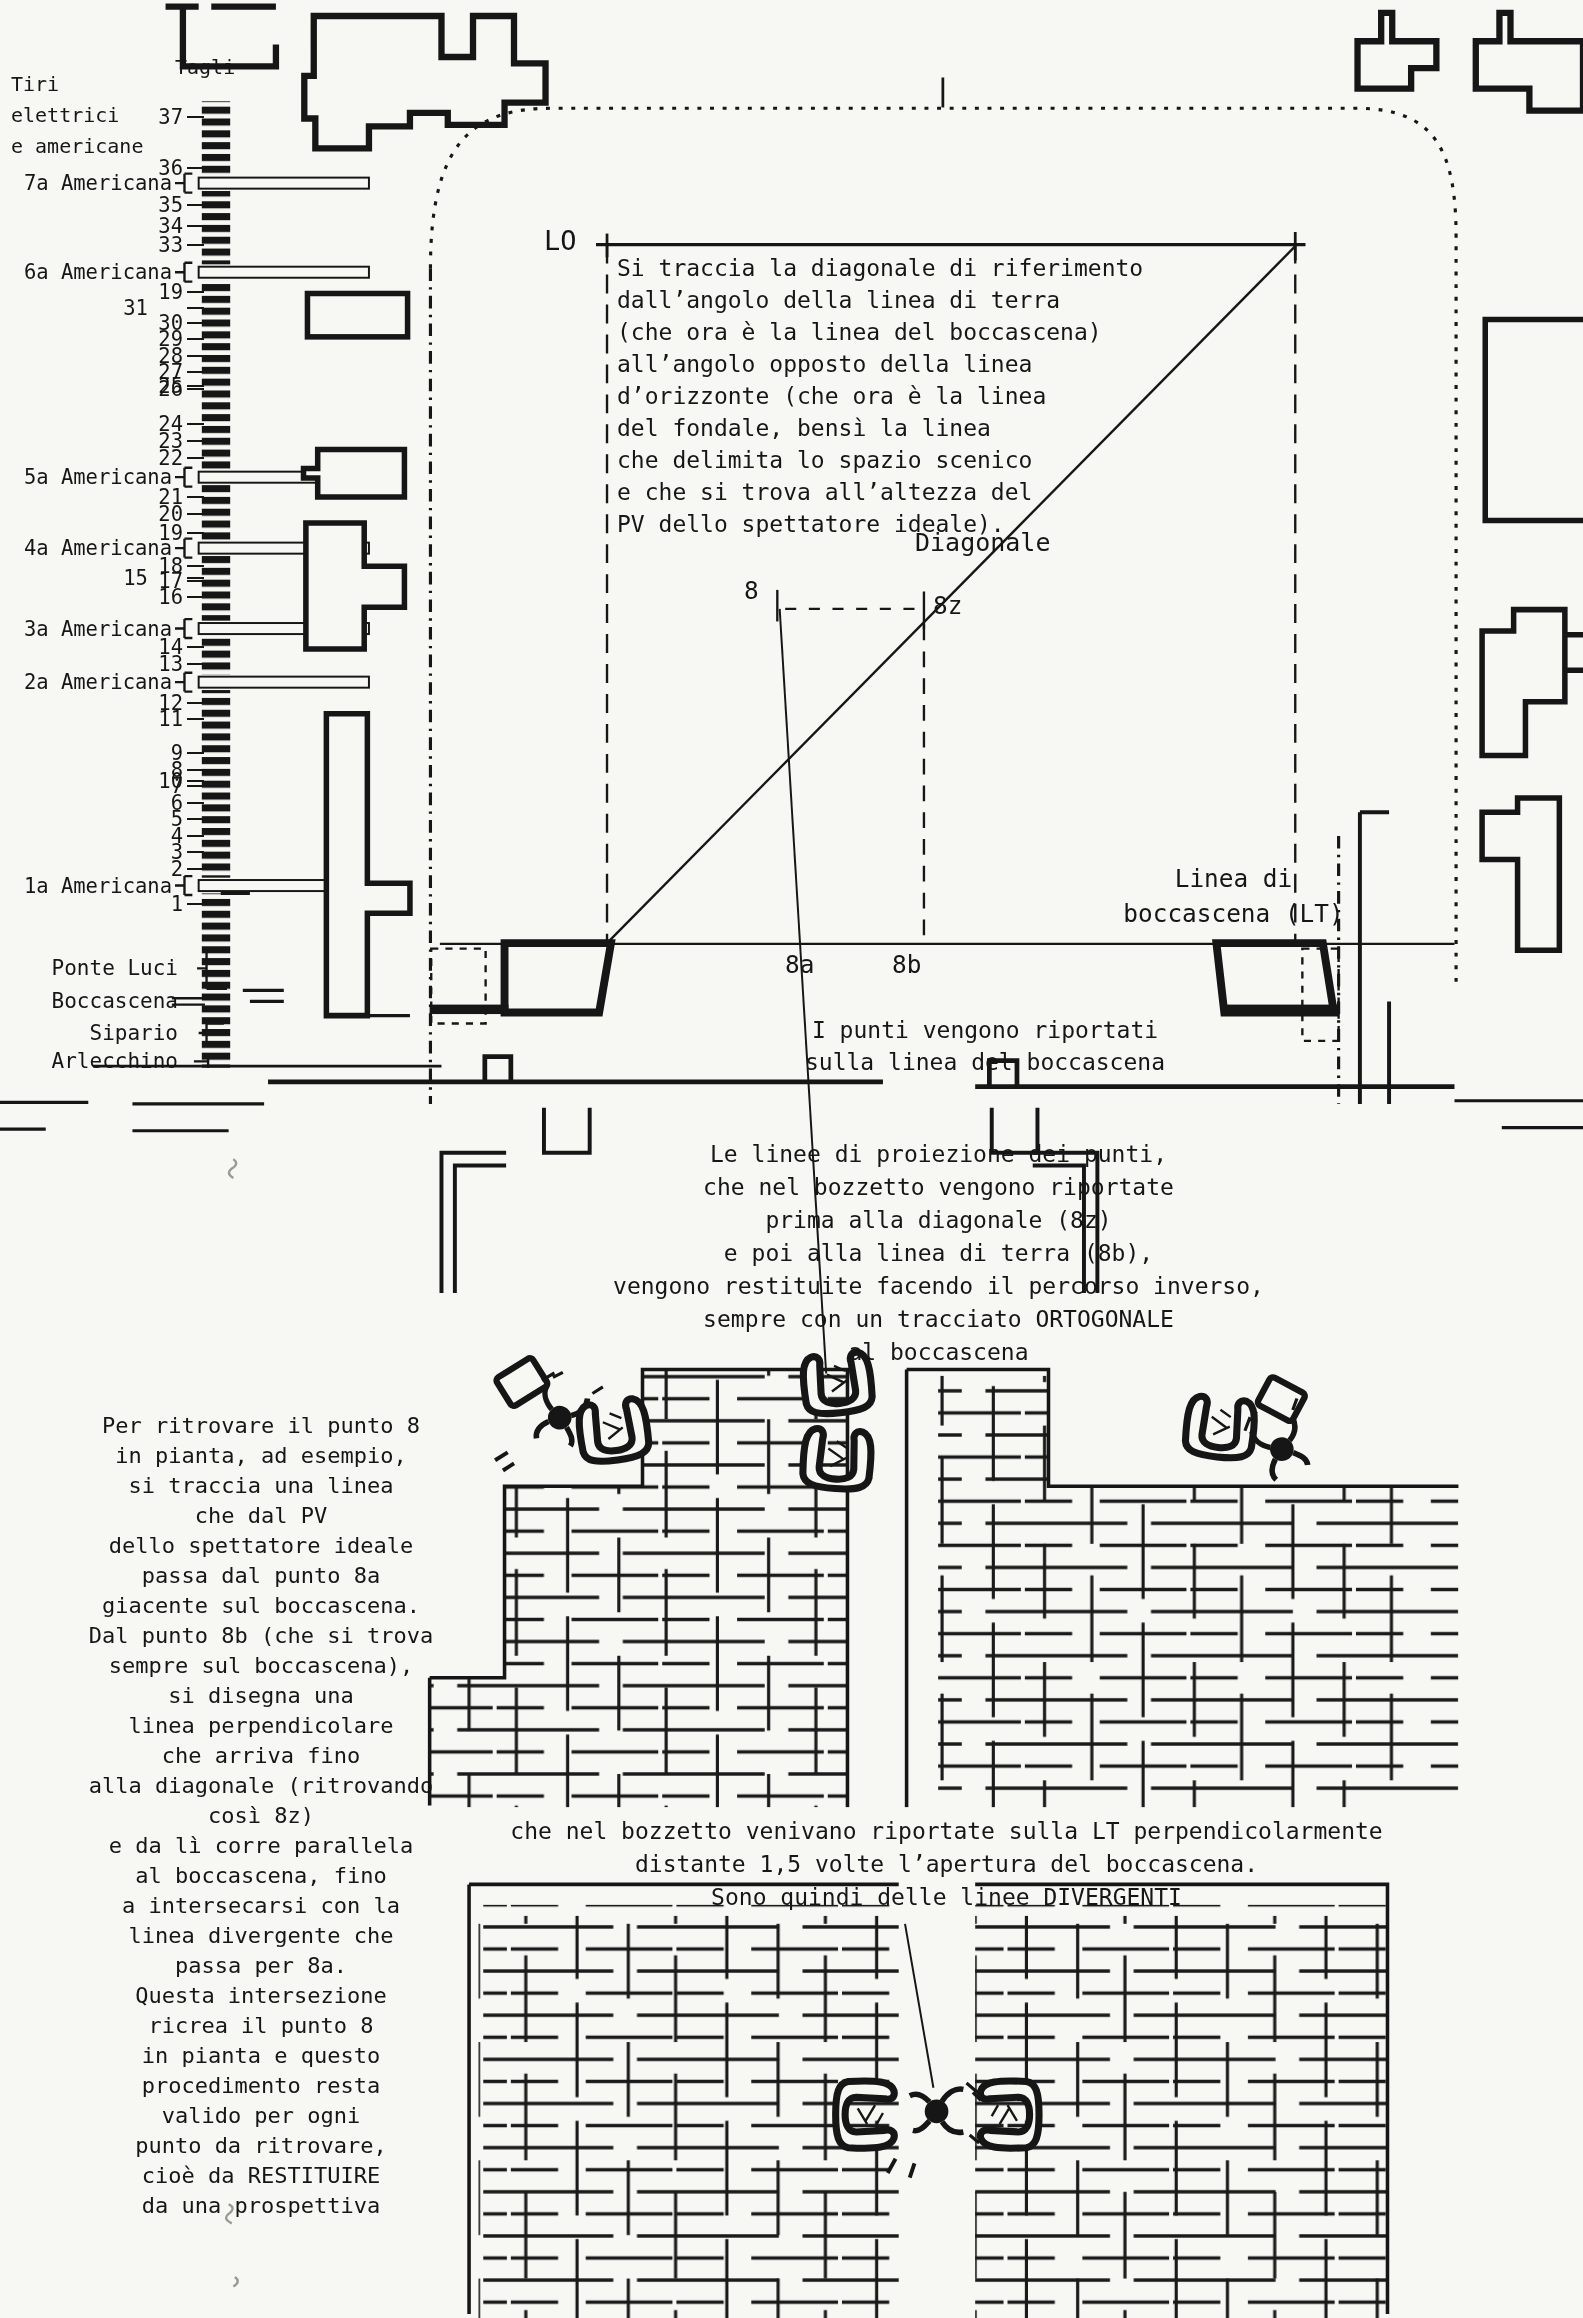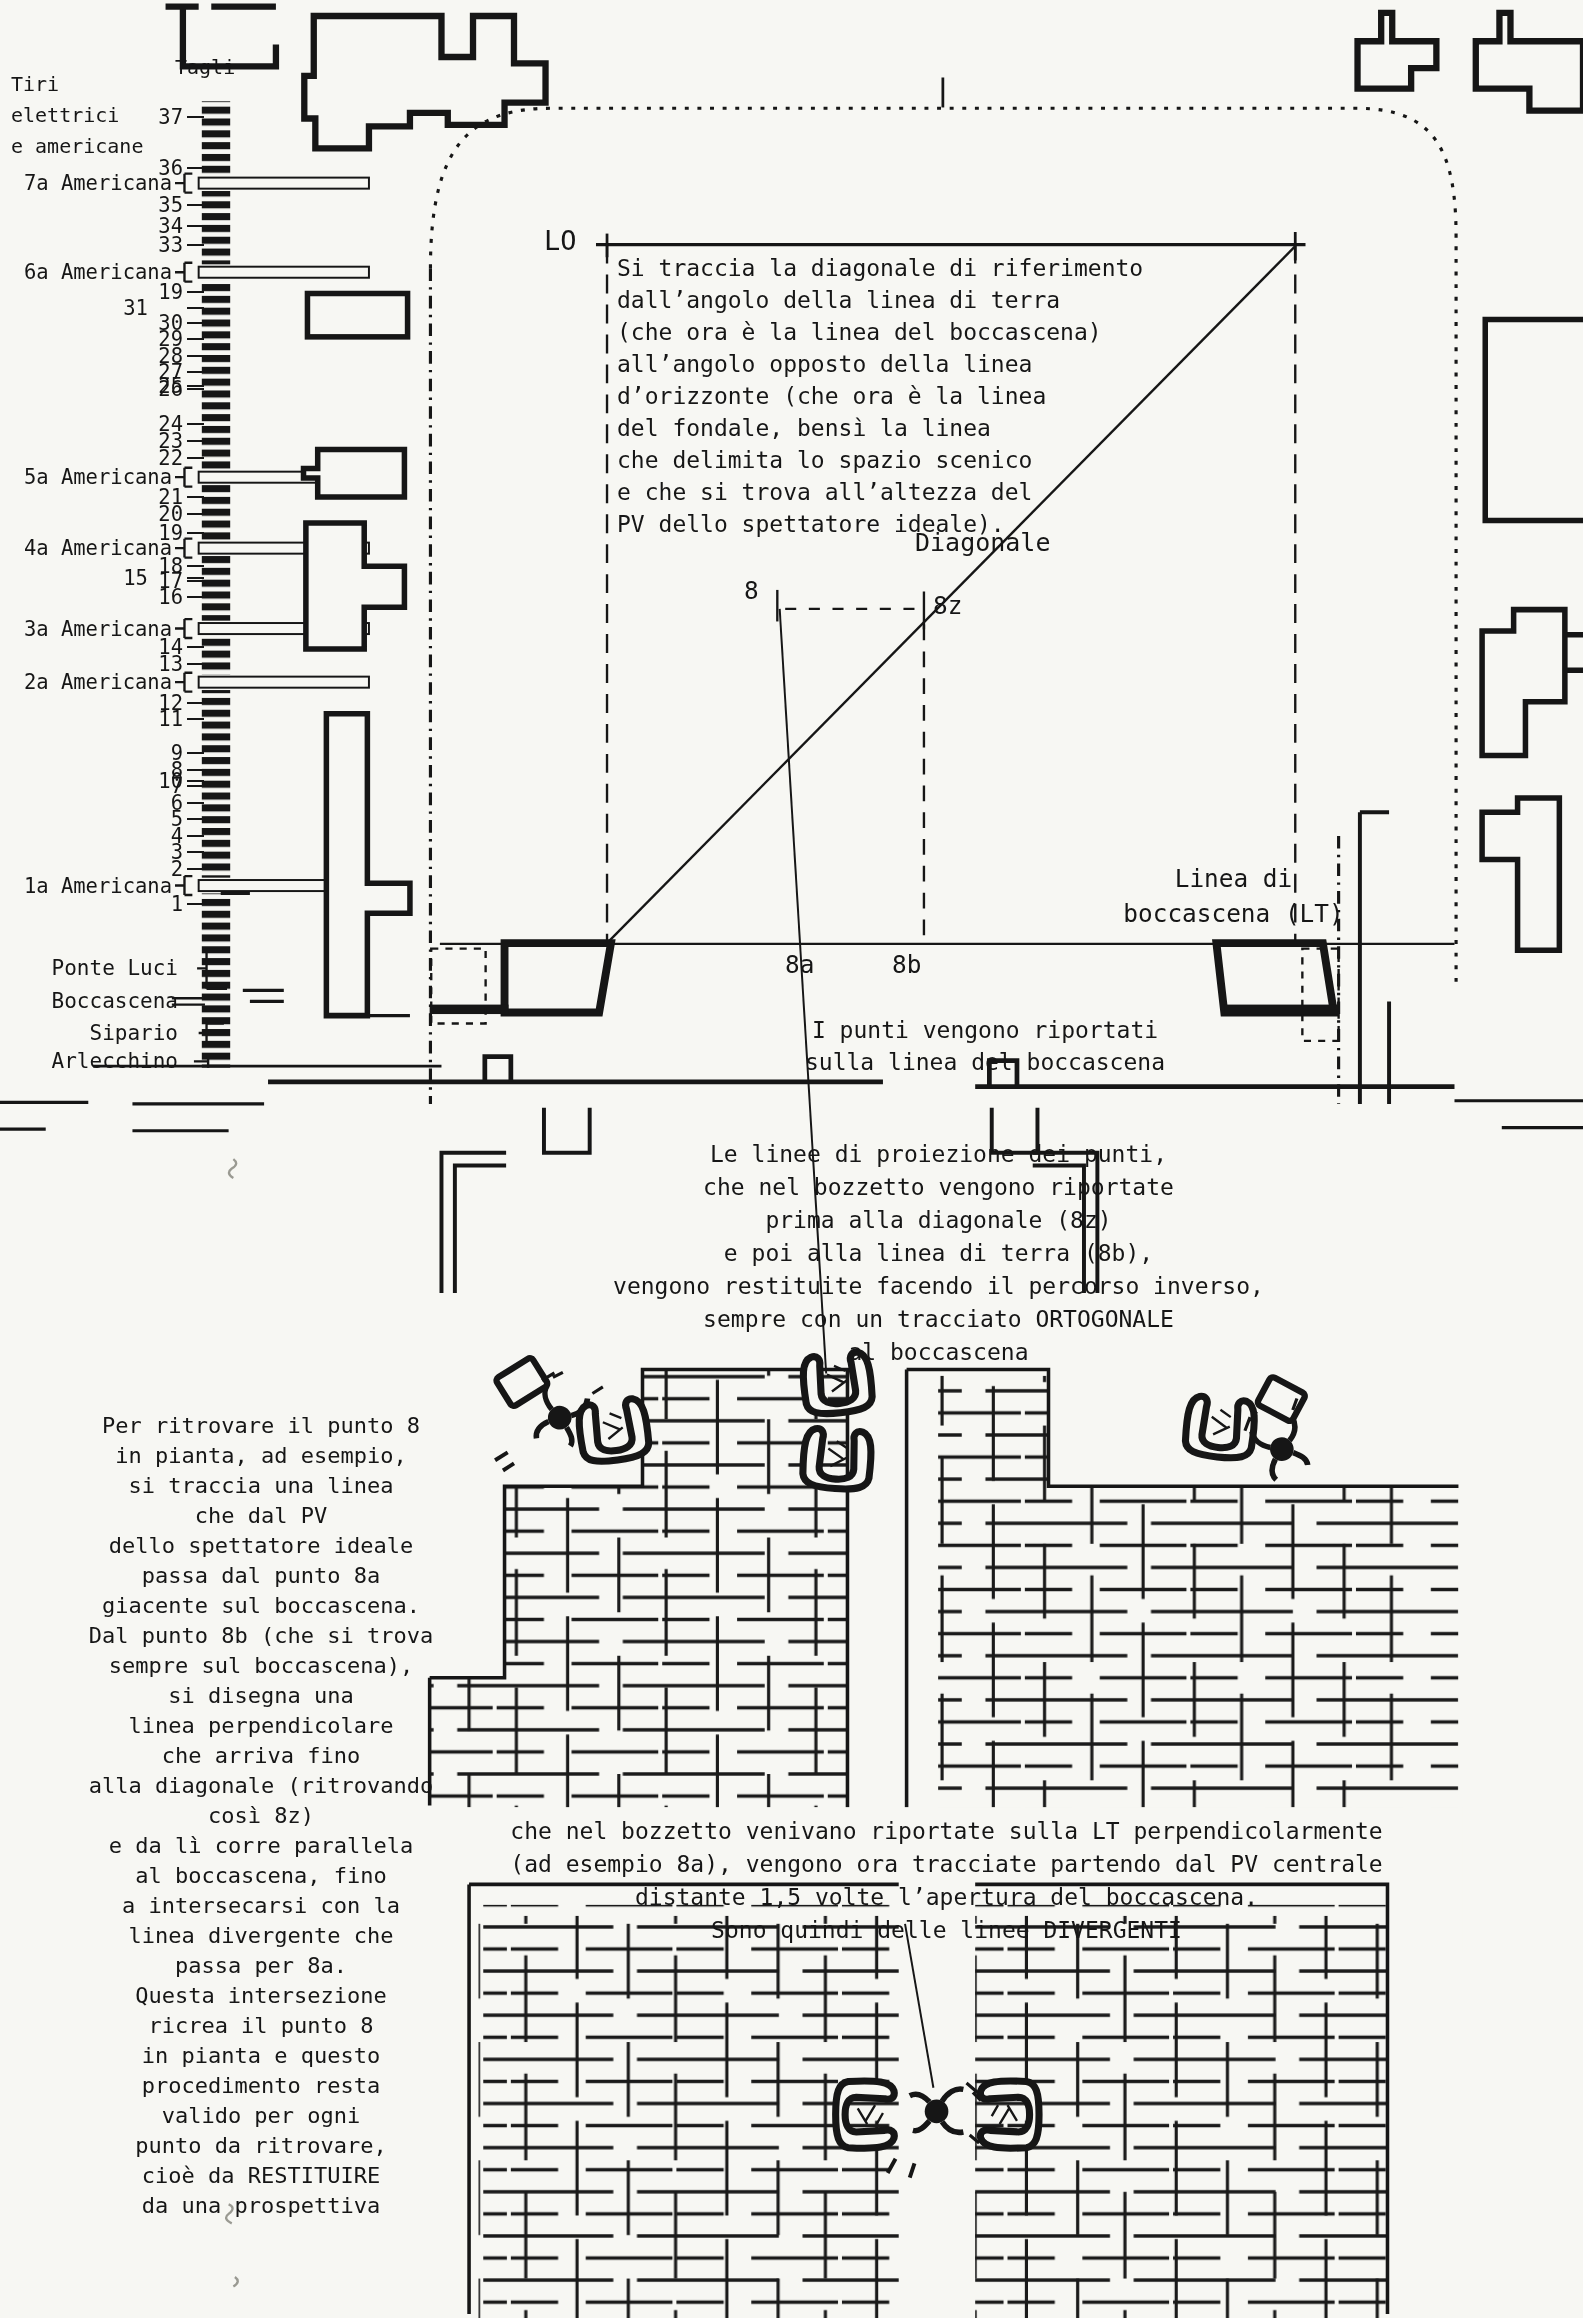--- a/index.html
+++ b/index.html
@@ -261,16 +261,16 @@
 <div class="abs" id="para-main"><div class="tl">Si traccia la diagonale di riferimento</div><div class="tl">dall’angolo della linea di terra</div><div class="tl">(che ora è la linea del boccascena)</div><div class="tl">all’angolo opposto della linea</div><div class="tl">d’orizzonte (che ora è la linea</div><div class="tl">del fondale, bensì la linea</div><div class="tl">che delimita lo spazio scenico</div><div class="tl">e che si trova all’altezza del</div><div class="tl">PV dello spettatore ideale).</div></div>
 <div class="abs" style="left:915px;top:528px;font-size:25px;">Diagonale</div>
 <div class="abs pt" style="left:744px;top:576px;">8</div>
 <div class="abs pt" style="left:933px;top:591px;">8z</div>
 <div class="abs pt" style="left:785px;top:950px;">8a</div>
 <div class="abs pt" style="left:892px;top:950px;">8b</div>
 <div class="abs center" id="lt-label"><div class="tl">Linea di</div><div class="tl">boccascena (LT)</div></div>
 <div class="abs center" id="note-points"><div class="tl">I punti vengono riportati</div><div class="tl">sulla linea del boccascena</div></div>
 <div class="abs center" id="note-projection"><div class="tl">Le linee di proiezione dei punti,</div><div class="tl">che nel bozzetto vengono riportate</div><div class="tl">prima alla diagonale (8z)</div><div class="tl">e poi alla linea di terra (8b),</div><div class="tl">vengono restituite facendo il percorso inverso,</div><div class="tl">sempre con un tracciato ORTOGONALE</div><div class="tl">al boccascena</div></div>
 <div class="abs center" id="note-left"><div class="tl">Per ritrovare il punto 8</div><div class="tl">in pianta, ad esempio,</div><div class="tl">si traccia una linea</div><div class="tl">che dal PV</div><div class="tl">dello spettatore ideale</div><div class="tl">passa dal punto 8a</div><div class="tl">giacente sul boccascena.</div><div class="tl">Dal punto 8b (che si trova</div><div class="tl">sempre sul boccascena),</div><div class="tl">si disegna una</div><div class="tl">linea perpendicolare</div><div class="tl">che arriva fino</div><div class="tl">alla diagonale (ritrovando</div><div class="tl">così 8z)</div><div class="tl">e da lì corre parallela</div><div class="tl">al boccascena, fino</div><div class="tl">a intersecarsi con la</div><div class="tl">linea divergente che</div><div class="tl">passa per 8a.</div><div class="tl">Questa intersezione</div><div class="tl">ricrea il punto 8</div><div class="tl">in pianta e questo</div><div class="tl">procedimento resta</div><div class="tl">valido per ogni</div><div class="tl">punto da ritrovare,</div><div class="tl">cioè da RESTITUIRE</div><div class="tl">da una prospettiva</div></div>
-<div class="abs center" id="note-restitution"><div class="tl">che nel bozzetto venivano riportate sulla LT perpendicolarmente</div><div class="tl">(ad esempio 8a), vengono ora tracciate partendo dal PV centrale</div><div class="tl">distante 1,5 volte l’apertura del boccascena.</div><div class="tl">Sono quindi delle linee DIVERGENTI</div></div>
+<div class="abs center" id="note-restitution"><div class="tl">che nel bozzetto venivano riportate sulla LT perpendicolarmente</div><div class="tl">distante 1,5 volte l’apertura del boccascena.</div><div class="tl">Sono quindi delle linee DIVERGENTI</div></div>
 
 </div>
 
 
 </body></html>

